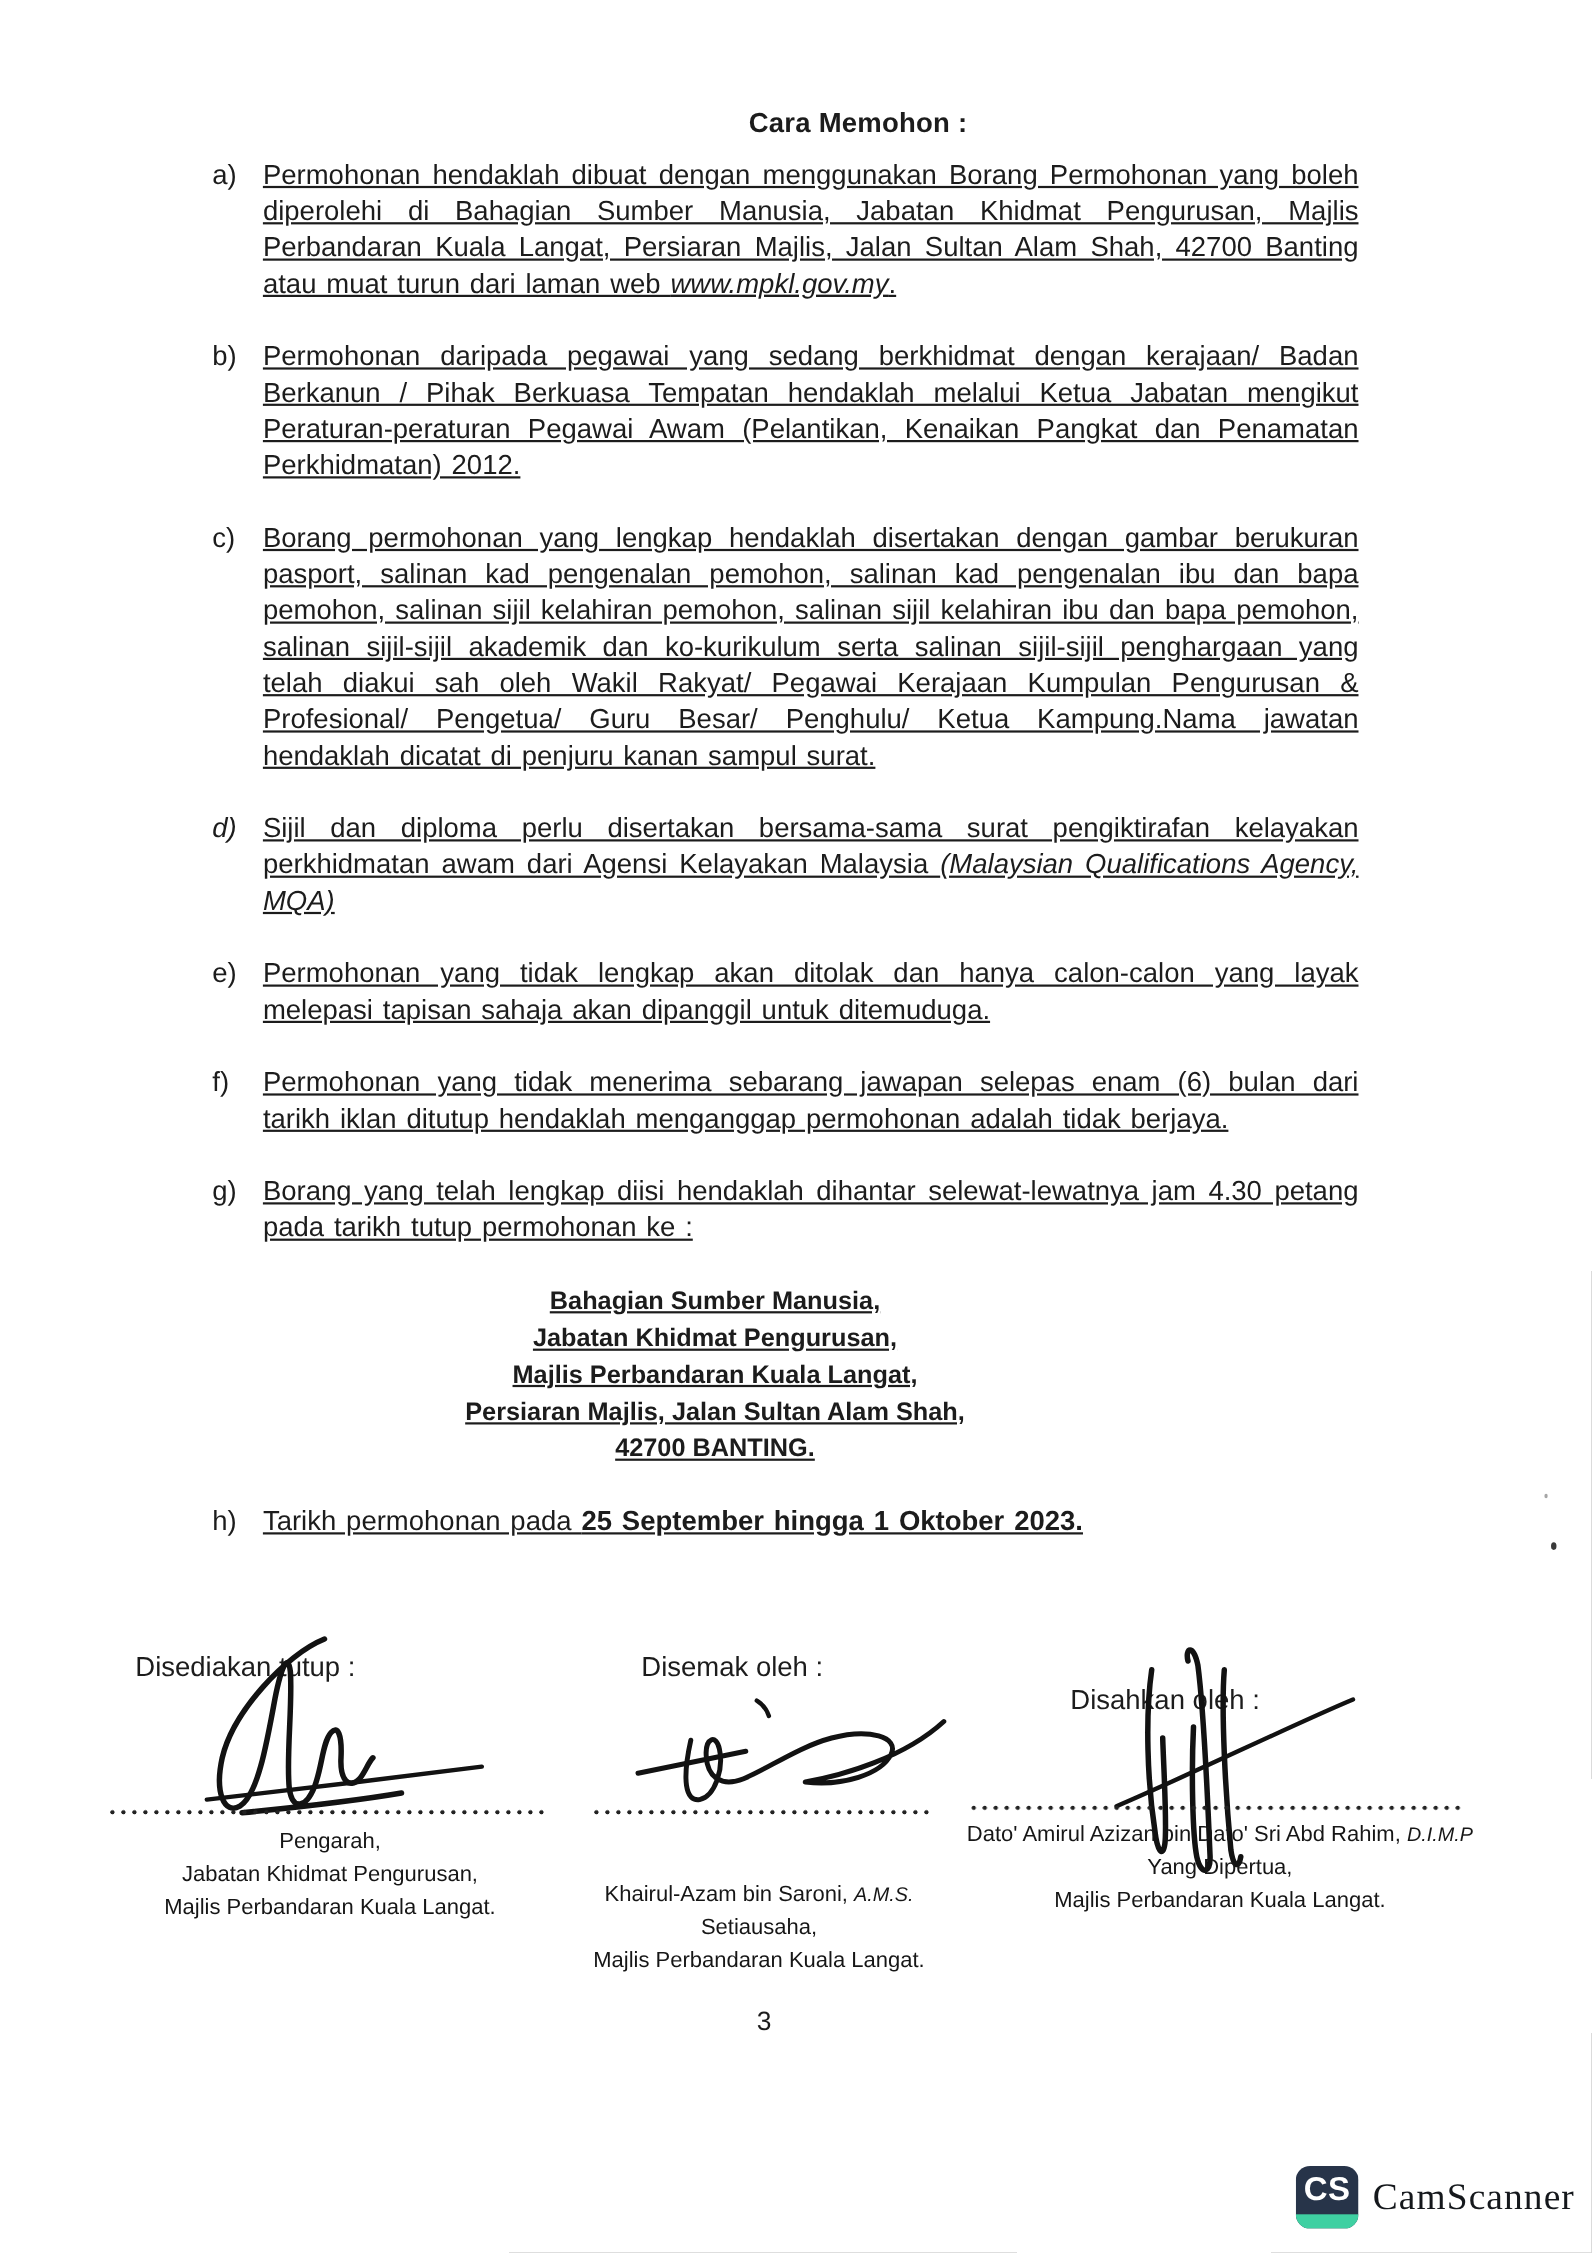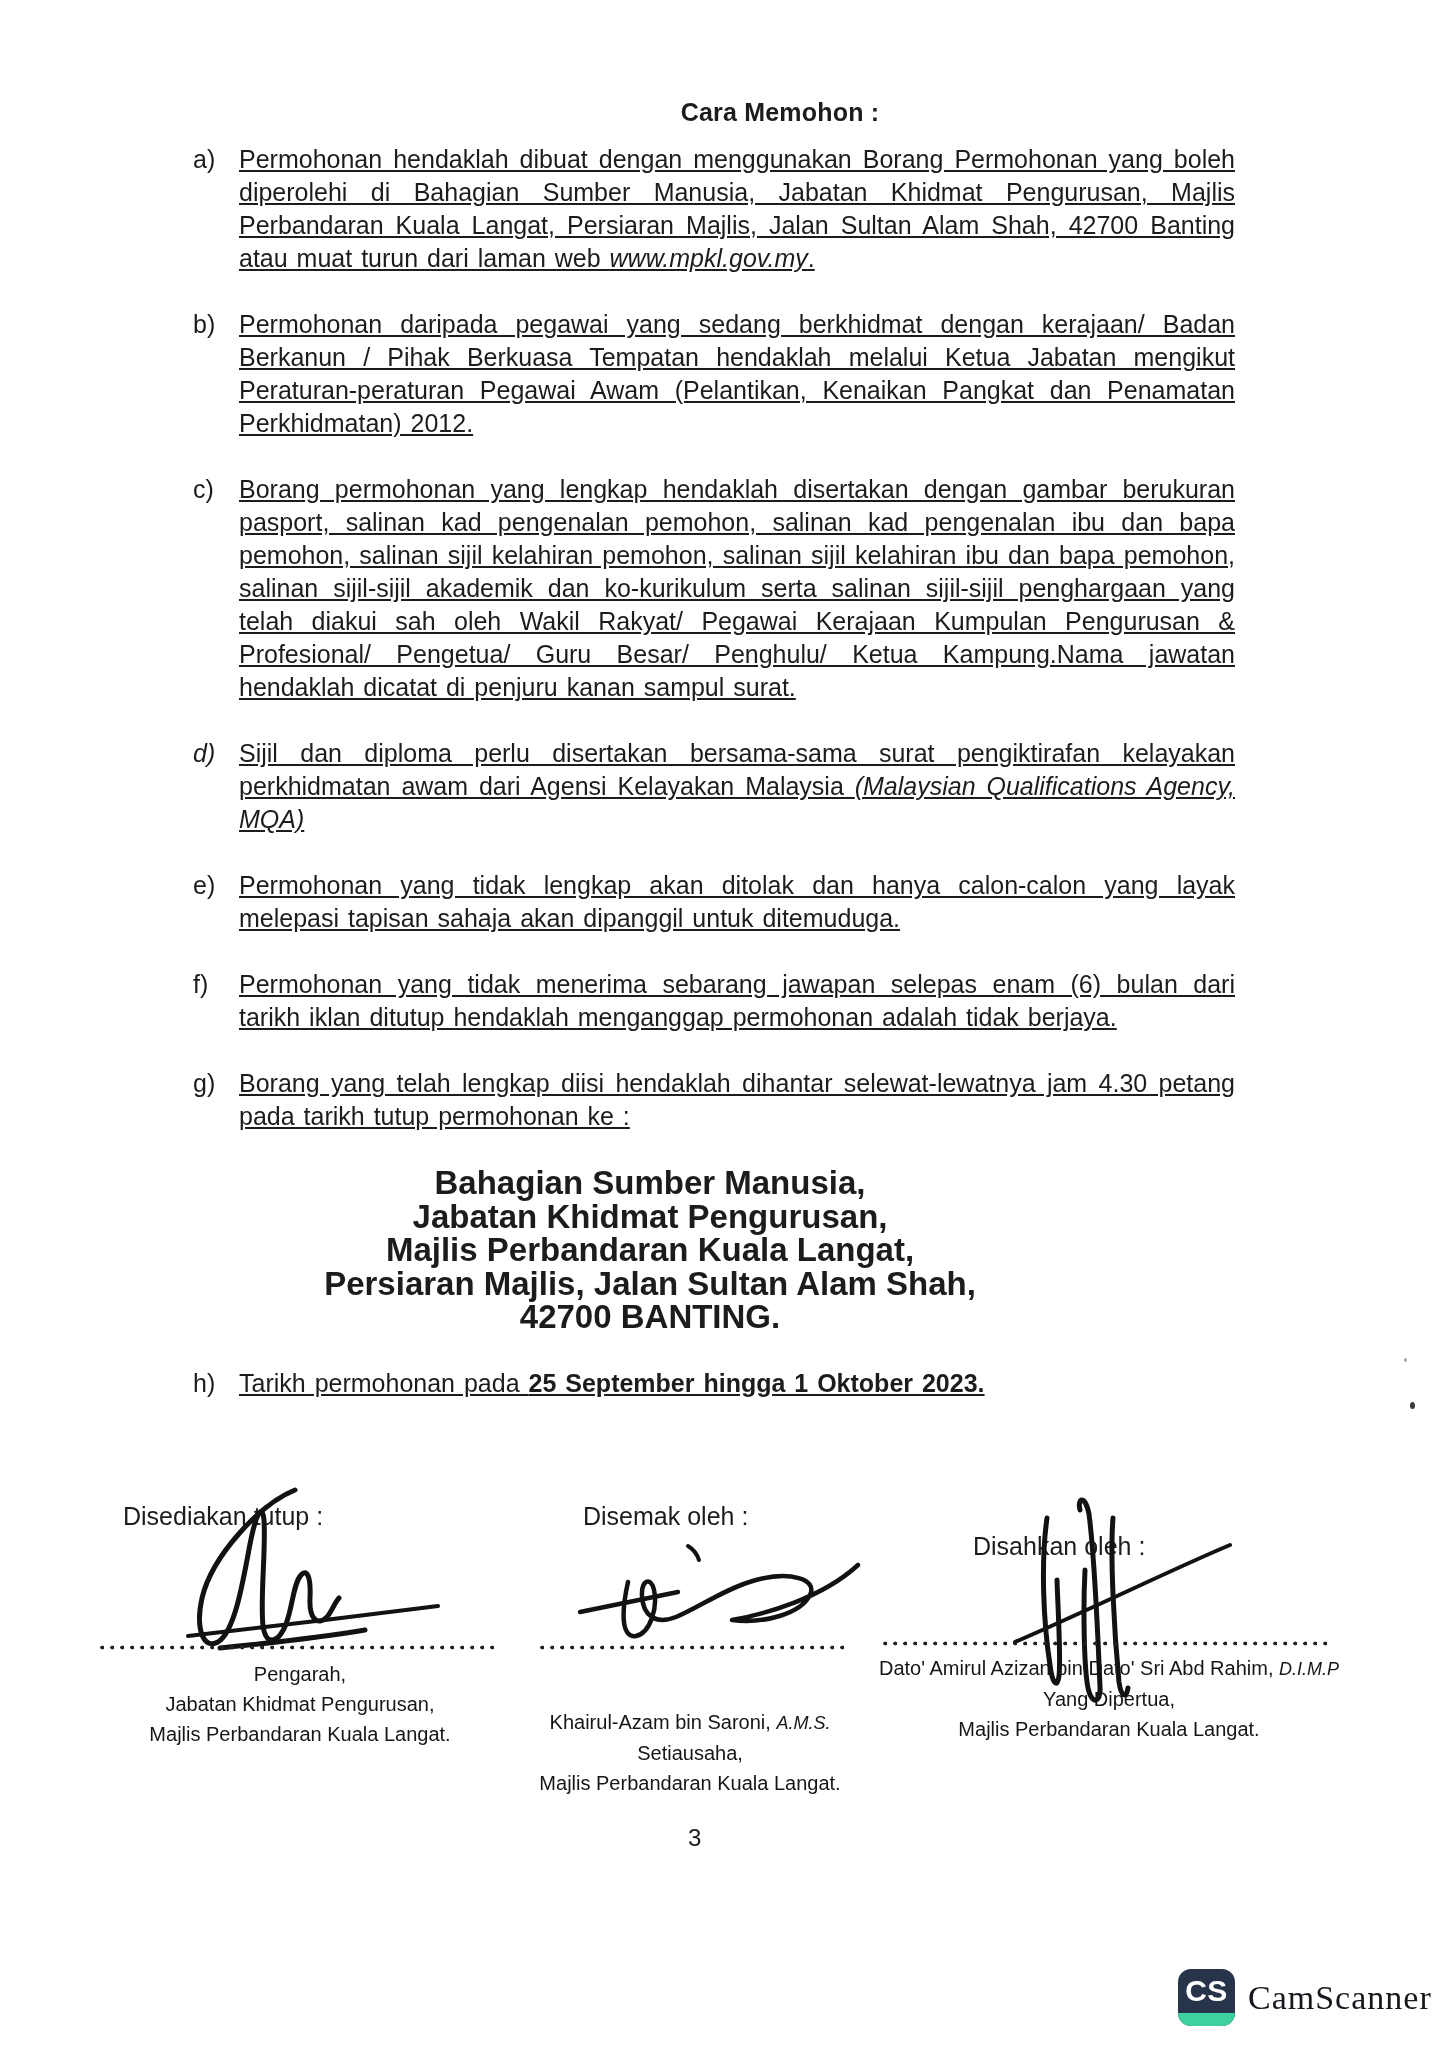--- a/index.html
+++ b/index.html
@@ -38,21 +38,21 @@
     text-decoration:underline;
   }
   .linkish{font-style:italic;text-decoration:underline;}
   .it-seg{font-style:italic;}
   .b-seg{font-weight:bold;}
   .address{
     margin:0 0 33px 235px;
     width:830px;
     text-align:center;
     font-weight:bold;
-    font-size:33px;line-height:33.5px;
+    font-size:23px;line-height:33.5px;text-decoration:underline;
   }
   .sig-label{
     position:absolute;
     font-size:25px;
     white-space:nowrap;
   }
   .dotline{
     position:absolute;height:5px;
     background-image:radial-gradient(circle at 2.2px 2.5px, #222 1.7px, transparent 2.2px);
     background-size:10px 5px;

